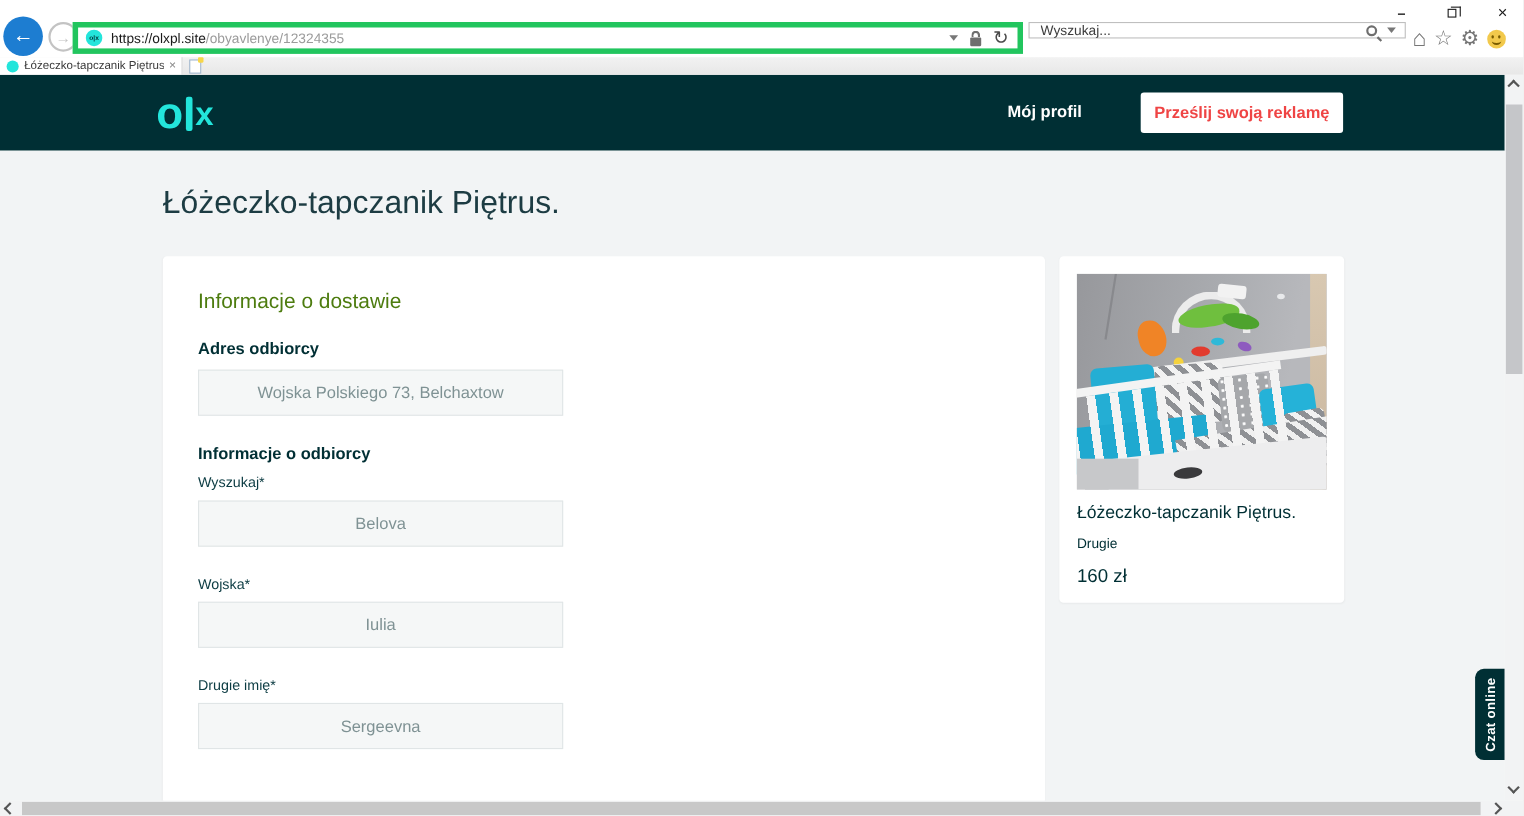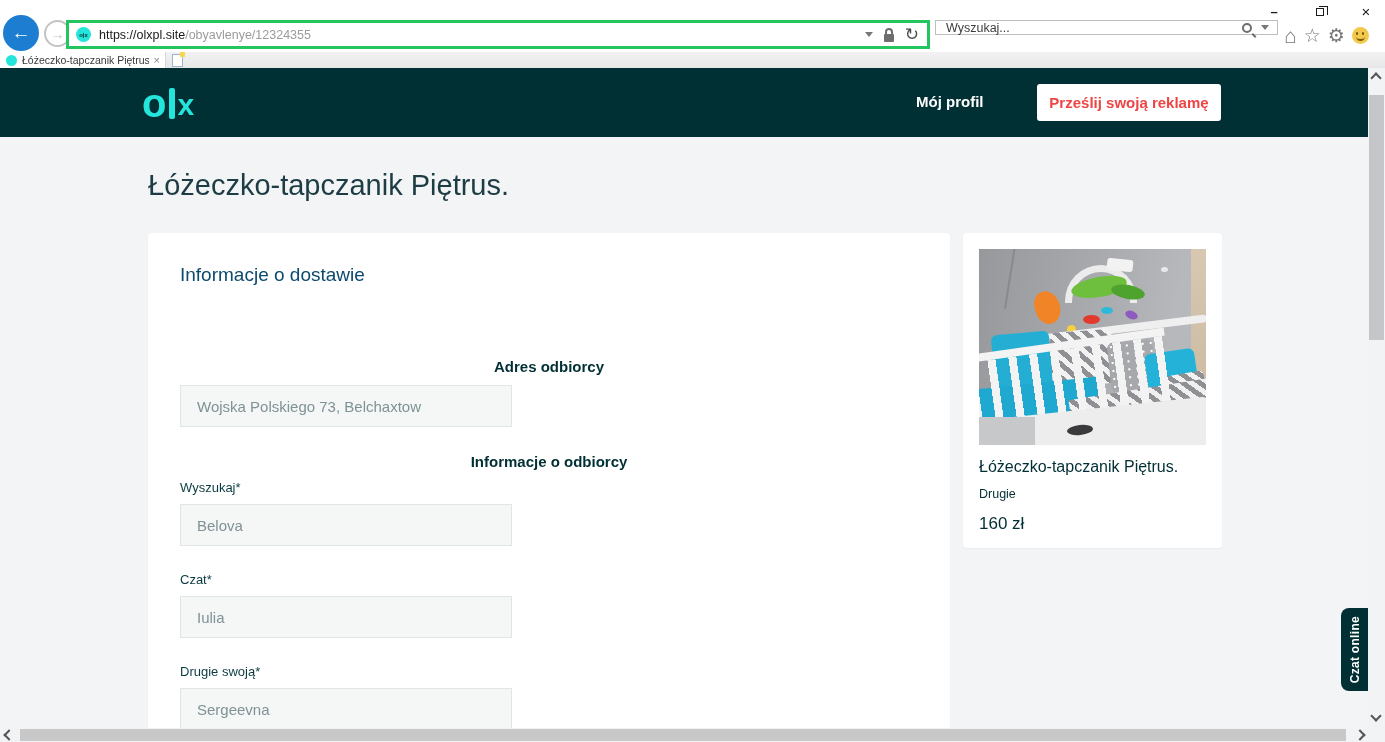--- a/index.html
+++ b/index.html
@@ -11,21 +11,21 @@
   .win-controls { position:absolute; top:3px; right:8px; display:flex; gap:24px; align-items:center; }
   .win-btn { width:22px; height:17px; display:flex; align-items:center; justify-content:center; color:#1a1a1a; font-size:14px; cursor:default; }
   .min-glyph { font-weight:bold; font-size:13px; }
   .restore-glyph { width:8px; height:8px; border:1px solid #1a1a1a; position:relative; background:#fff; }
   .restore-glyph::before { content:''; position:absolute; top:-3px; left:2px; width:8px; height:8px; border:1px solid #1a1a1a; border-left:none; border-bottom:none; }
   .close-glyph { font-size:15px; }
 
   .back-button { position:absolute; left:3px; top:15px; width:36px; height:36px; border-radius:50%; background:#1d7dd1; color:#fff; display:flex; align-items:center; justify-content:center; font-size:19px; font-weight:bold; }
   .forward-button { position:absolute; left:44px; top:20px; width:27px; height:27px; border-radius:50%; background:#fff; border:2px solid #c3c3c3; color:#c3c3c3; display:flex; align-items:center; justify-content:center; font-size:14px; font-weight:bold; }
 
-  .url-bar { position:absolute; left:66px; top:20px; width:864px; height:29px; background:#fff; border:3px solid #22c55e; display:flex; align-items:center; padding:0 8px 0 7px; }
+  .url-bar { position:absolute; left:66px; top:20px; width:864px; height:29px; background:#fff; border:5px solid #22c55e; display:flex; align-items:center; padding:0 8px 0 7px; }
   .favicon { width:15px; height:15px; border-radius:50%; background:#23e5db; color:#002f34; font-size:6px; font-weight:bold; display:flex; align-items:center; justify-content:center; flex:none; }
   .url-text { margin-left:8px; font-size:12.5px; white-space:nowrap; overflow:hidden; }
   .url-host { color:#1a1a1a; }
   .url-path { color:#9b9b9b; }
   .url-right { margin-left:auto; display:flex; align-items:center; gap:11px; }
   .dd-triangle { width:0; height:0; border-left:4px solid transparent; border-right:4px solid transparent; border-top:5px solid #777; }
   .lock-icon { width:10px; }
   .lock-shackle { width:8px; height:6px; border:2px solid #6e6e6e; border-bottom:none; border-radius:4px 4px 0 0; margin:0 auto; }
   .lock-body { width:10px; height:8px; background:#6e6e6e; border-radius:1px; }
   .refresh-button { color:#4a4a4a; font-size:17px; line-height:1; }
@@ -59,24 +59,24 @@
   .logo-o { font-size:40px; font-weight:bold; line-height:1; }
   .logo-bar { width:6px; height:31px; background:#23e5db; border-radius:2px; margin:0 2px 0 3px; }
   .logo-x { font-size:30px; font-weight:bold; line-height:1; margin-top:4px; }
   .profile-link { position:absolute; left:916px; top:25px; color:#ffffff; font-size:15px; font-weight:bold; }
   .submit-ad-button { position:absolute; left:1037px; top:16px; width:184px; height:37px; background:#ffffff; border:none; border-radius:3px; color:#ef4444; font-size:15px; font-weight:bold; font-family:"Liberation Sans", sans-serif; }
 
   .page { position:absolute; top:69px; left:0; right:0; bottom:0; background:#f2f4f5; }
   .page-title { position:absolute; left:148px; top:32px; font-size:29px; color:#1d3c43; }
 
   .form-card { position:absolute; left:148px; top:96px; width:802px; height:700px; background:#ffffff; border-radius:4px; box-shadow:0 1px 2px rgba(0,0,0,0.04); padding:31px 32px; }
-  .form-heading { font-size:19px; font-weight:normal; color:#0c4a6e; margin-bottom:72px; }
-  .group-heading { font-size:15px; font-weight:bold; color:#002f34; margin-bottom:10px;text-align:center; }
+  .form-heading { font-size:19px; font-weight:normal; color:#4d7c0f; margin-bottom:23px; }
+  .group-heading { font-size:15px; font-weight:bold; color:#002f34; margin-bottom:10px; }
   .field-label { font-size:13px; color:#0b3b42; margin-bottom:9px; }
-  .text-input { display:block; width:332px; height:42px; background:#f5f7f7; border:1px solid #e0e5e6; padding:0 16px; font-size:15px; color:#7f9294; font-family:"Liberation Sans", sans-serif; margin-bottom:26px; outline:none; }
+  .text-input { display:block; width:332px; height:42px; background:#f5f7f7; border:1px solid #e0e5e6; padding:0 16px; font-size:15px; color:#7f9294; font-family:"Liberation Sans", sans-serif; margin-bottom:26px; outline:none;text-align:center; }
   .group { margin-bottom:16px; }
 
   .product-card { position:absolute; left:963px; top:96px; width:259px; height:315px; background:#ffffff; border-radius:4px; box-shadow:0 1px 2px rgba(0,0,0,0.04); padding:16px; }
   .product-title { font-size:16px; color:#002f34; margin-top:13px; }
   .product-seller { font-size:12.5px; color:#002f34; margin-top:11px; }
   .product-price { font-size:17px; color:#002f34; margin-top:13px; }
 
   
   .product-image { position:relative; width:227px; height:196px; overflow:hidden; background:linear-gradient(100deg,#97989c 0%,#a9abaf 50%,#b7b8bc 80%); }
   .pi-beige { position:absolute; right:0; top:0; width:15px; height:100%; background:linear-gradient(#d8c8b1,#c9b69e); }
@@ -205,23 +205,23 @@
 
         <div class="group">
           <div class="group-heading">Adres odbiorcy</div>
           <input class="text-input" value="Wojska Polskiego 73, Belchaxtow" style="">
         </div>
 
         <div class="group">
           <div class="group-heading">Informacje o odbiorcy</div>
           <div class="field-label">Wyszukaj*</div>
           <input class="text-input" value="Belova" style="">
-          <div class="field-label">Czat*</div>
+          <div class="field-label">Wojska*</div>
           <input class="text-input" value="Iulia" style="">
-          <div class="field-label">Drugie swoją*</div>
+          <div class="field-label">Drugie imię*</div>
           <input class="text-input" value="Sergeevna" style="">
         </div>
       </div>
 
       <div class="product-card">
         <div class="product-image">
           <div class="pi-beige"></div>
           <div class="pi-cord"></div>
           <div class="pi-mark"></div>
           <div class="pi-arm"></div>

